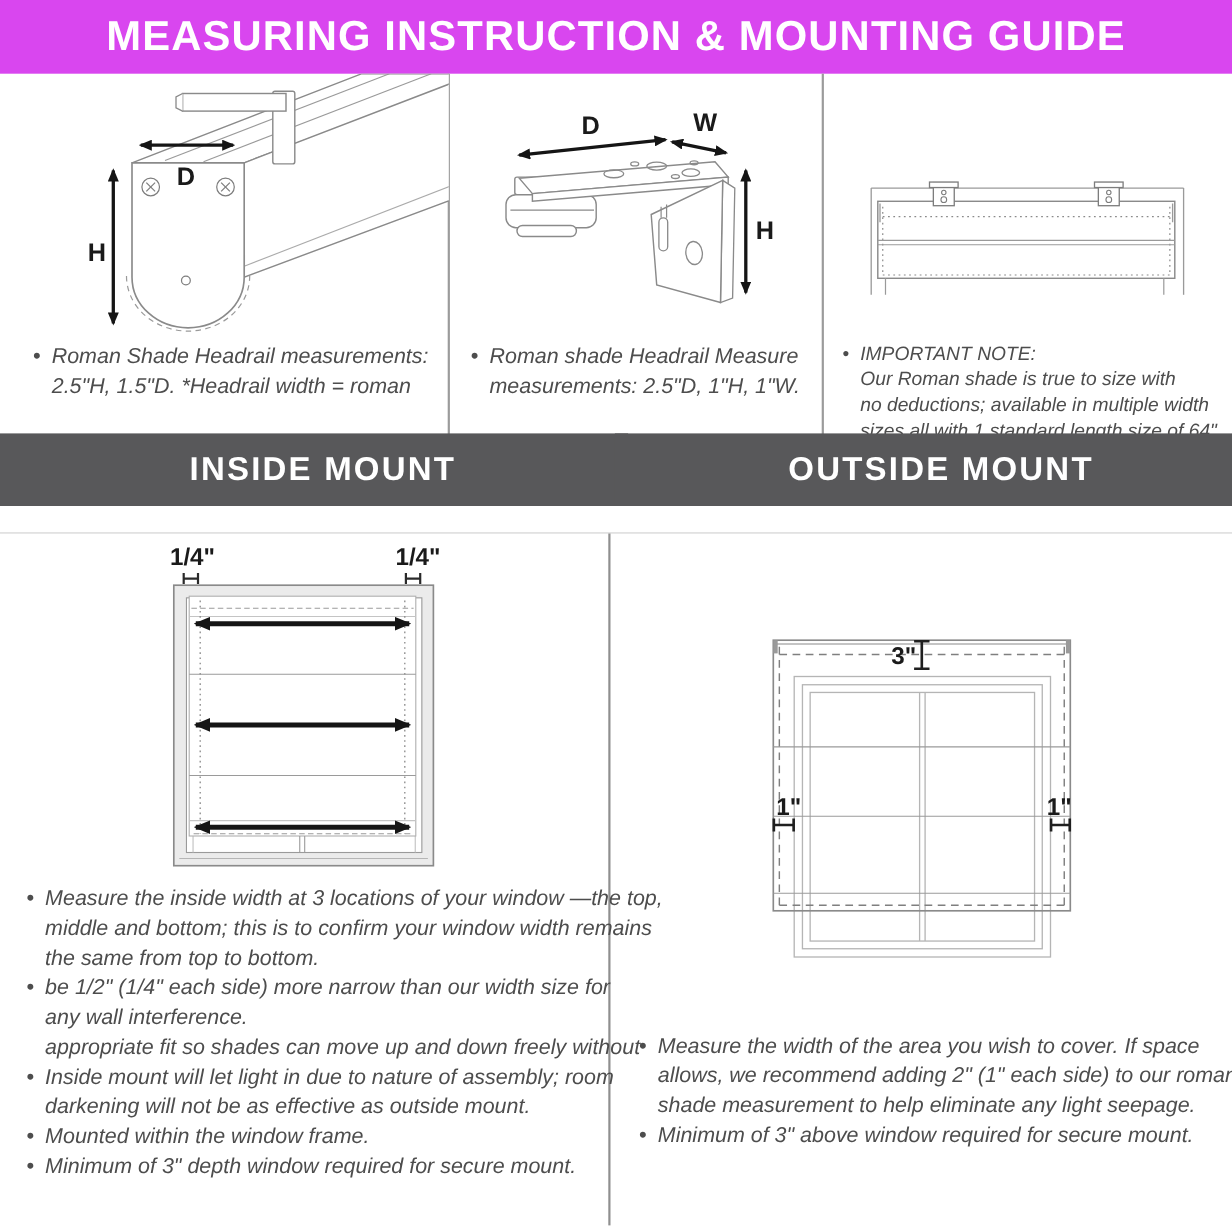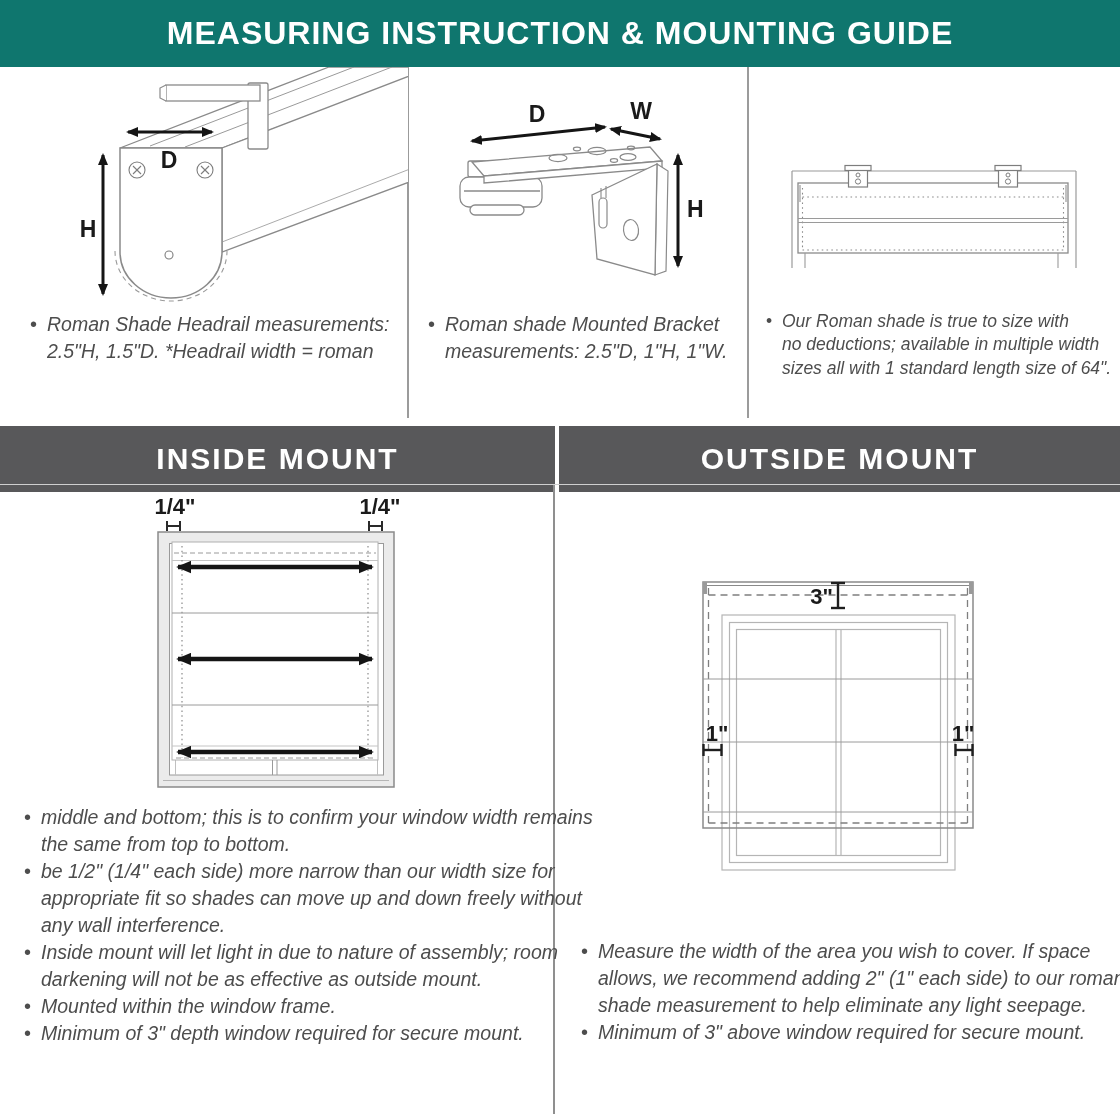--- a/index.html
+++ b/index.html
@@ -1,25 +1,25 @@
 <!DOCTYPE html>
 <html><head>
 <meta charset="utf-8">
 <style>
   html,body{margin:0;padding:0;background:#fff;}
   .page{position:relative;width:1120px;height:1120px;background:#fff;overflow:hidden;
         font-family:"Liberation Sans","DejaVu Sans",sans-serif;}
   .abs{position:absolute;}
   
-  .topbar{left:0;top:0;width:1120px;height:67px;background:#0f766e;color:#fff;
+  .topbar{left:0;top:0;width:1120px;height:67px;background:#d946ef;color:#fff;
           display:flex;align-items:center;justify-content:center;
-          font-size:32px;font-weight:bold;letter-spacing:1px;}
-  .secbar{top:426px;height:66px;background:#58585a;color:#fff;
+          font-size:38px;font-weight:bold;letter-spacing:1px;}
+  .secbar{top:394px;height:66px;background:#58585a;color:#fff;
           display:flex;align-items:center;justify-content:center;
-          font-size:30px;font-weight:bold;letter-spacing:2px;}
+          font-size:30px;font-weight:bold;letter-spacing:2px;padding-left:16px;}
   .secbar.left{left:0;width:555px;}
   .secbar.right{left:559px;width:561px;}
   .hairline{left:0;top:484px;width:1120px;height:1px;background:#cfcfcf;}
   
   .vdiv{width:2px;background:#9b9b9b;}
   .vdiv.p1{left:407px;top:67px;height:351px;}
   .vdiv.p2{left:747px;top:67px;height:351px;}
   .vdiv.mid{left:553px;top:485px;height:629px;background:#8f8f8f;}
   
   .tblock{color:#4d4d4d;}
@@ -161,30 +161,31 @@
         <div class="bline">Roman Shade Headrail measurements:</div>
         <div class="bline">2.5"H, 1.5"D. *Headrail width = roman</div>
       </div>
     </div>
   </div>
 
   <div class="abs tblock" style="left:428px;top:311px;width:310px">
     <div class="bitem">
       <span class="dot">•</span>
       <div class="blines">
-        <div class="bline">Roman shade Mounted Bracket</div>
+        <div class="bline">Roman shade Headrail Measure</div>
         <div class="bline">measurements: 2.5"D, 1"H, 1"W.</div>
       </div>
     </div>
   </div>
 
   <div class="abs tblock note" style="left:766px;top:310px;width:350px">
     <div class="bitem">
       <span class="dot">•</span>
       <div class="blines">
+        <div class="bline">IMPORTANT NOTE:</div>
         <div class="bline">Our Roman shade is true to size with</div>
         <div class="bline">no deductions; available in multiple width</div>
         <div class="bline">sizes all with 1 standard length size of 64".</div>
       </div>
     </div>
   </div>
 
   <div class="abs secbar left">INSIDE MOUNT</div>
   <div class="abs secbar right">OUTSIDE MOUNT</div>
   <div class="abs hairline"></div>
@@ -273,30 +274,31 @@
       <line x1="398.5" y1="190" x2="415.5" y2="190"></line>
       <line x1="398.5" y1="184" x2="398.5" y2="196"></line>
       <line x1="415.5" y1="184" x2="415.5" y2="196"></line>
     </g>
   </svg>
 
   <div class="abs tblock" style="left:24px;top:804px;width:528px">
     <div class="bitem">
       <span class="dot">•</span>
       <div class="blines">
+        <div class="bline">Measure the inside width at 3 locations of your window —the top,</div>
         <div class="bline">middle and bottom; this is to confirm your window width remains</div>
         <div class="bline">the same from top to bottom.</div>
       </div>
     </div>
     <div class="bitem">
       <span class="dot">•</span>
       <div class="blines">
         <div class="bline">be 1/2" (1/4" each side) more narrow than our width size for</div>
+        <div class="bline">any wall interference.</div>
         <div class="bline">appropriate fit so shades can move up and down freely without</div>
-        <div class="bline">any wall interference.</div>
       </div>
     </div>
     <div class="bitem">
       <span class="dot">•</span>
       <div class="blines">
         <div class="bline">Inside mount will let light in due to nature of assembly; room</div>
         <div class="bline">darkening will not be as effective as outside mount.</div>
       </div>
     </div>
     <div class="bitem">

